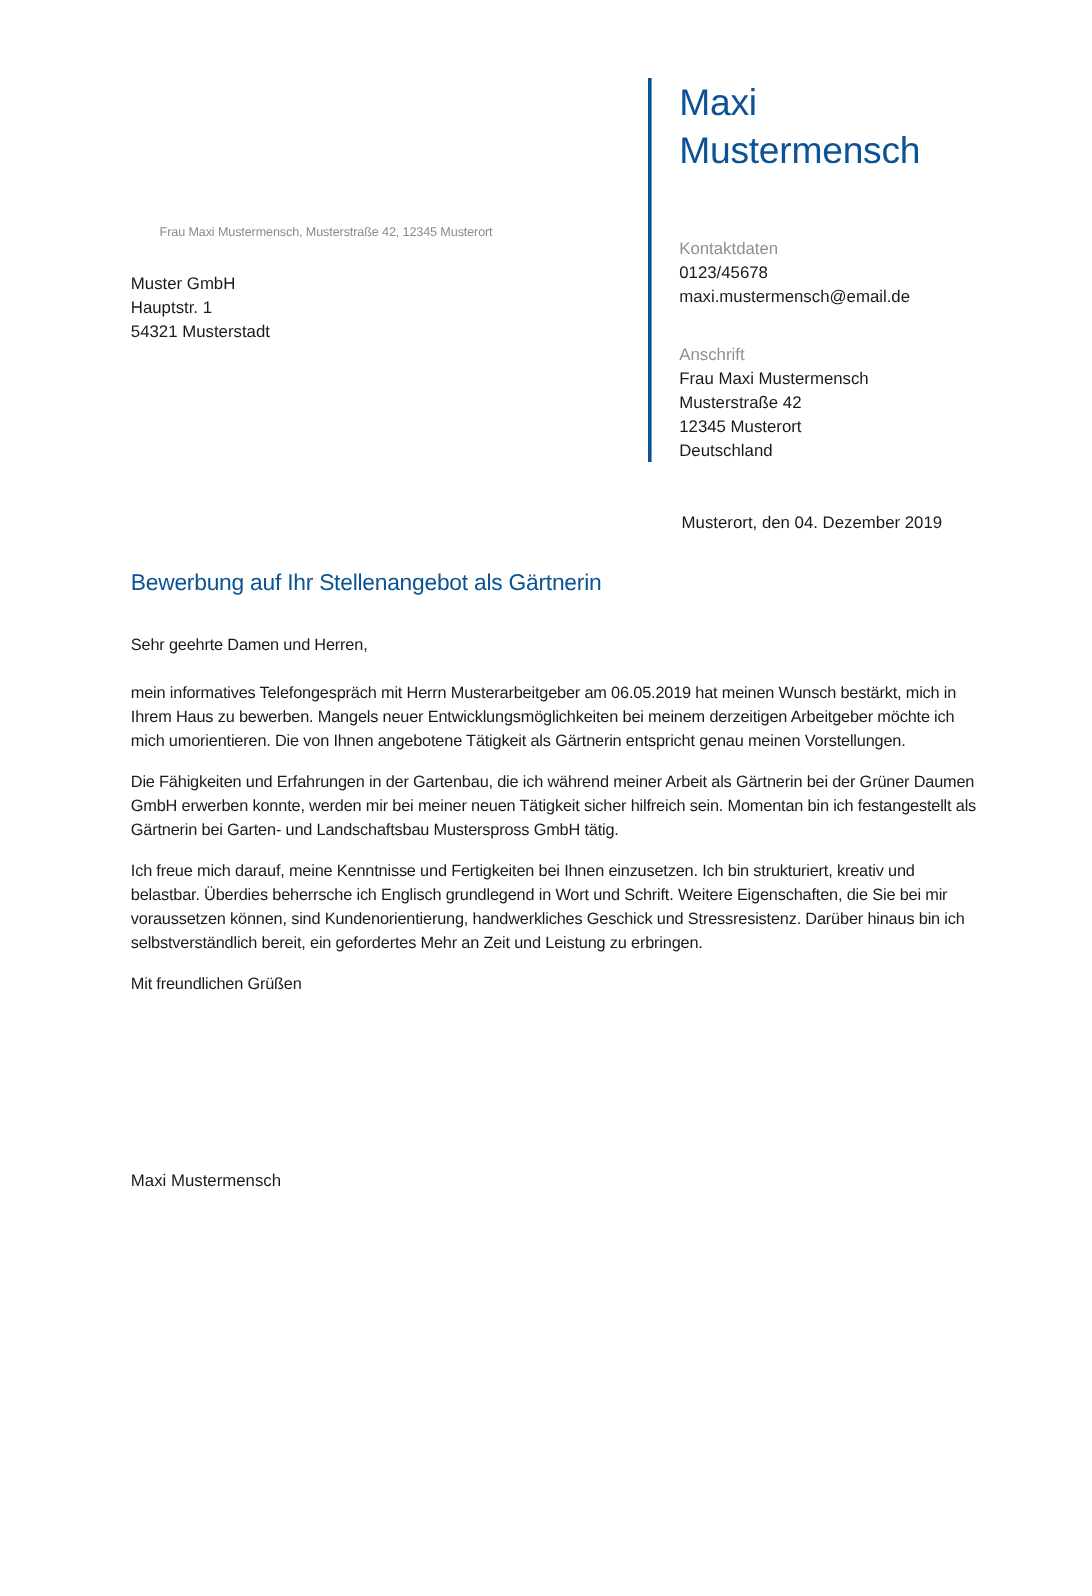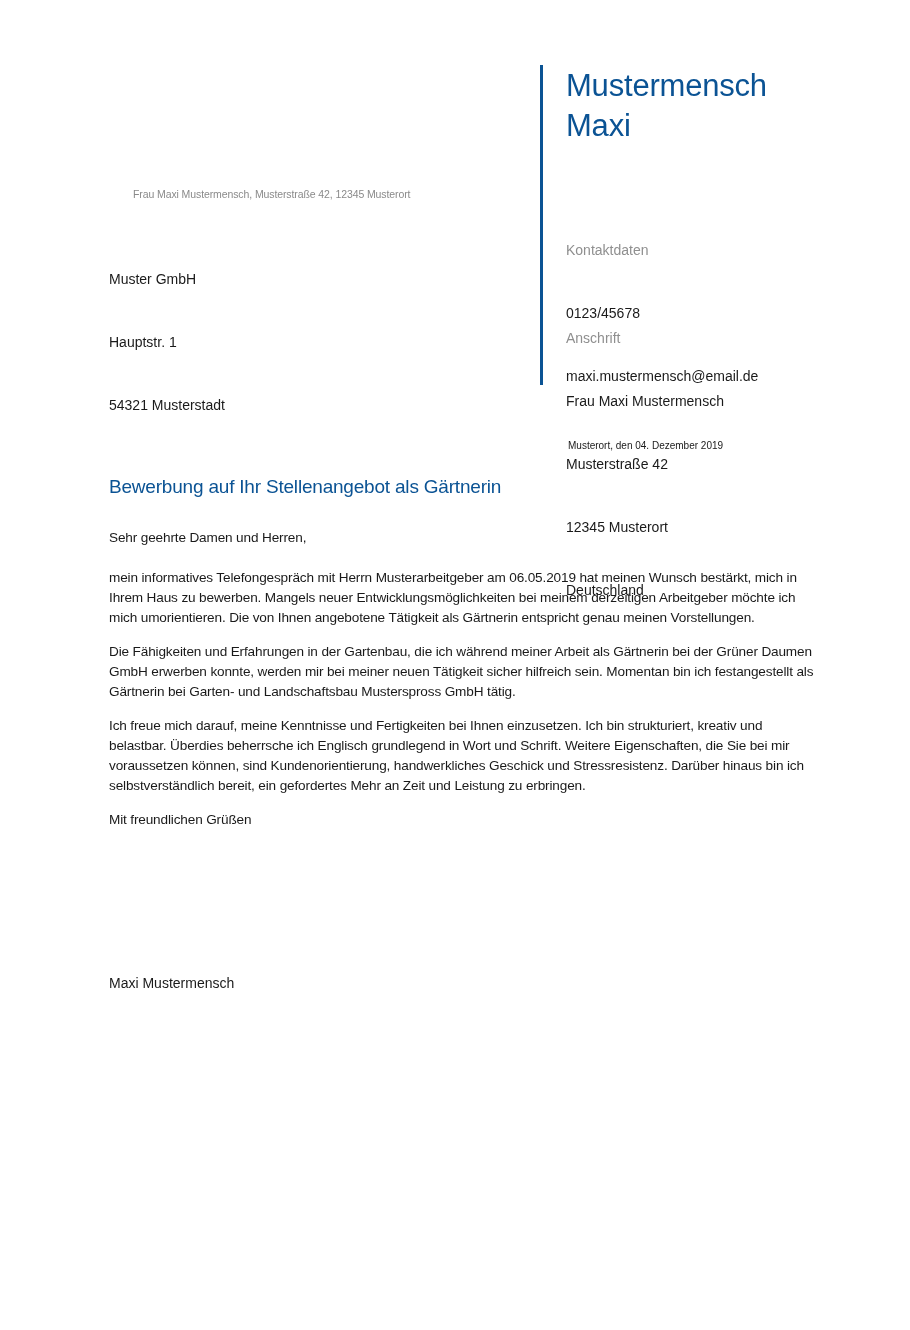--- a/index.html
+++ b/index.html
@@ -50,37 +50,36 @@
       white-space: nowrap;
       padding-left: 24px;
     }
     .recipient {
       position: absolute;
       left: 109px;
       top: 226px;
       font-size: 14px;
       line-height: 20px;
     }
-    .recipient div, .contact div { white-space: nowrap; margin-top: 43px; }
+    .recipient div, .contact div { white-space: nowrap; }
     .contact {
       position: absolute;
       left: 566px;
       font-size: 14px;
       line-height: 20px;
     }
     .contact .label { color: #8f8f8f; }
     .contact-kontakt { top: 197px; }
     .contact-anschrift { top: 285px; }
     .date-line {
       position: absolute;
       left: 568px;
       top: 427px;
-      font-size: 10px;
+      font-size: 14px;
       white-space: nowrap;
-      margin-top: 13px;
     }
     .subject {
       position: absolute;
       left: 109px;
       top: 476px;
       font-size: 19px;
       color: #0b5394;
       white-space: nowrap;
       letter-spacing: -0.2px;
     }
@@ -117,22 +116,22 @@
     }
   </style>
 </head>
 <body>
 
 <div class="page">
 
   <div class="accent-bar"></div>
 
   <div class="name-block">
+    <span>Maxi</span>
     <span>Mustermensch</span>
-    <span>Maxi</span>
   </div>
 
   <div class="sender-line">Frau Maxi Mustermensch, Musterstraße 42, 12345 Musterort</div>
 
   <div class="recipient">
     <div>Muster GmbH</div>
     <div>Hauptstr. 1</div>
     <div>54321 Musterstadt</div>
   </div>
 

